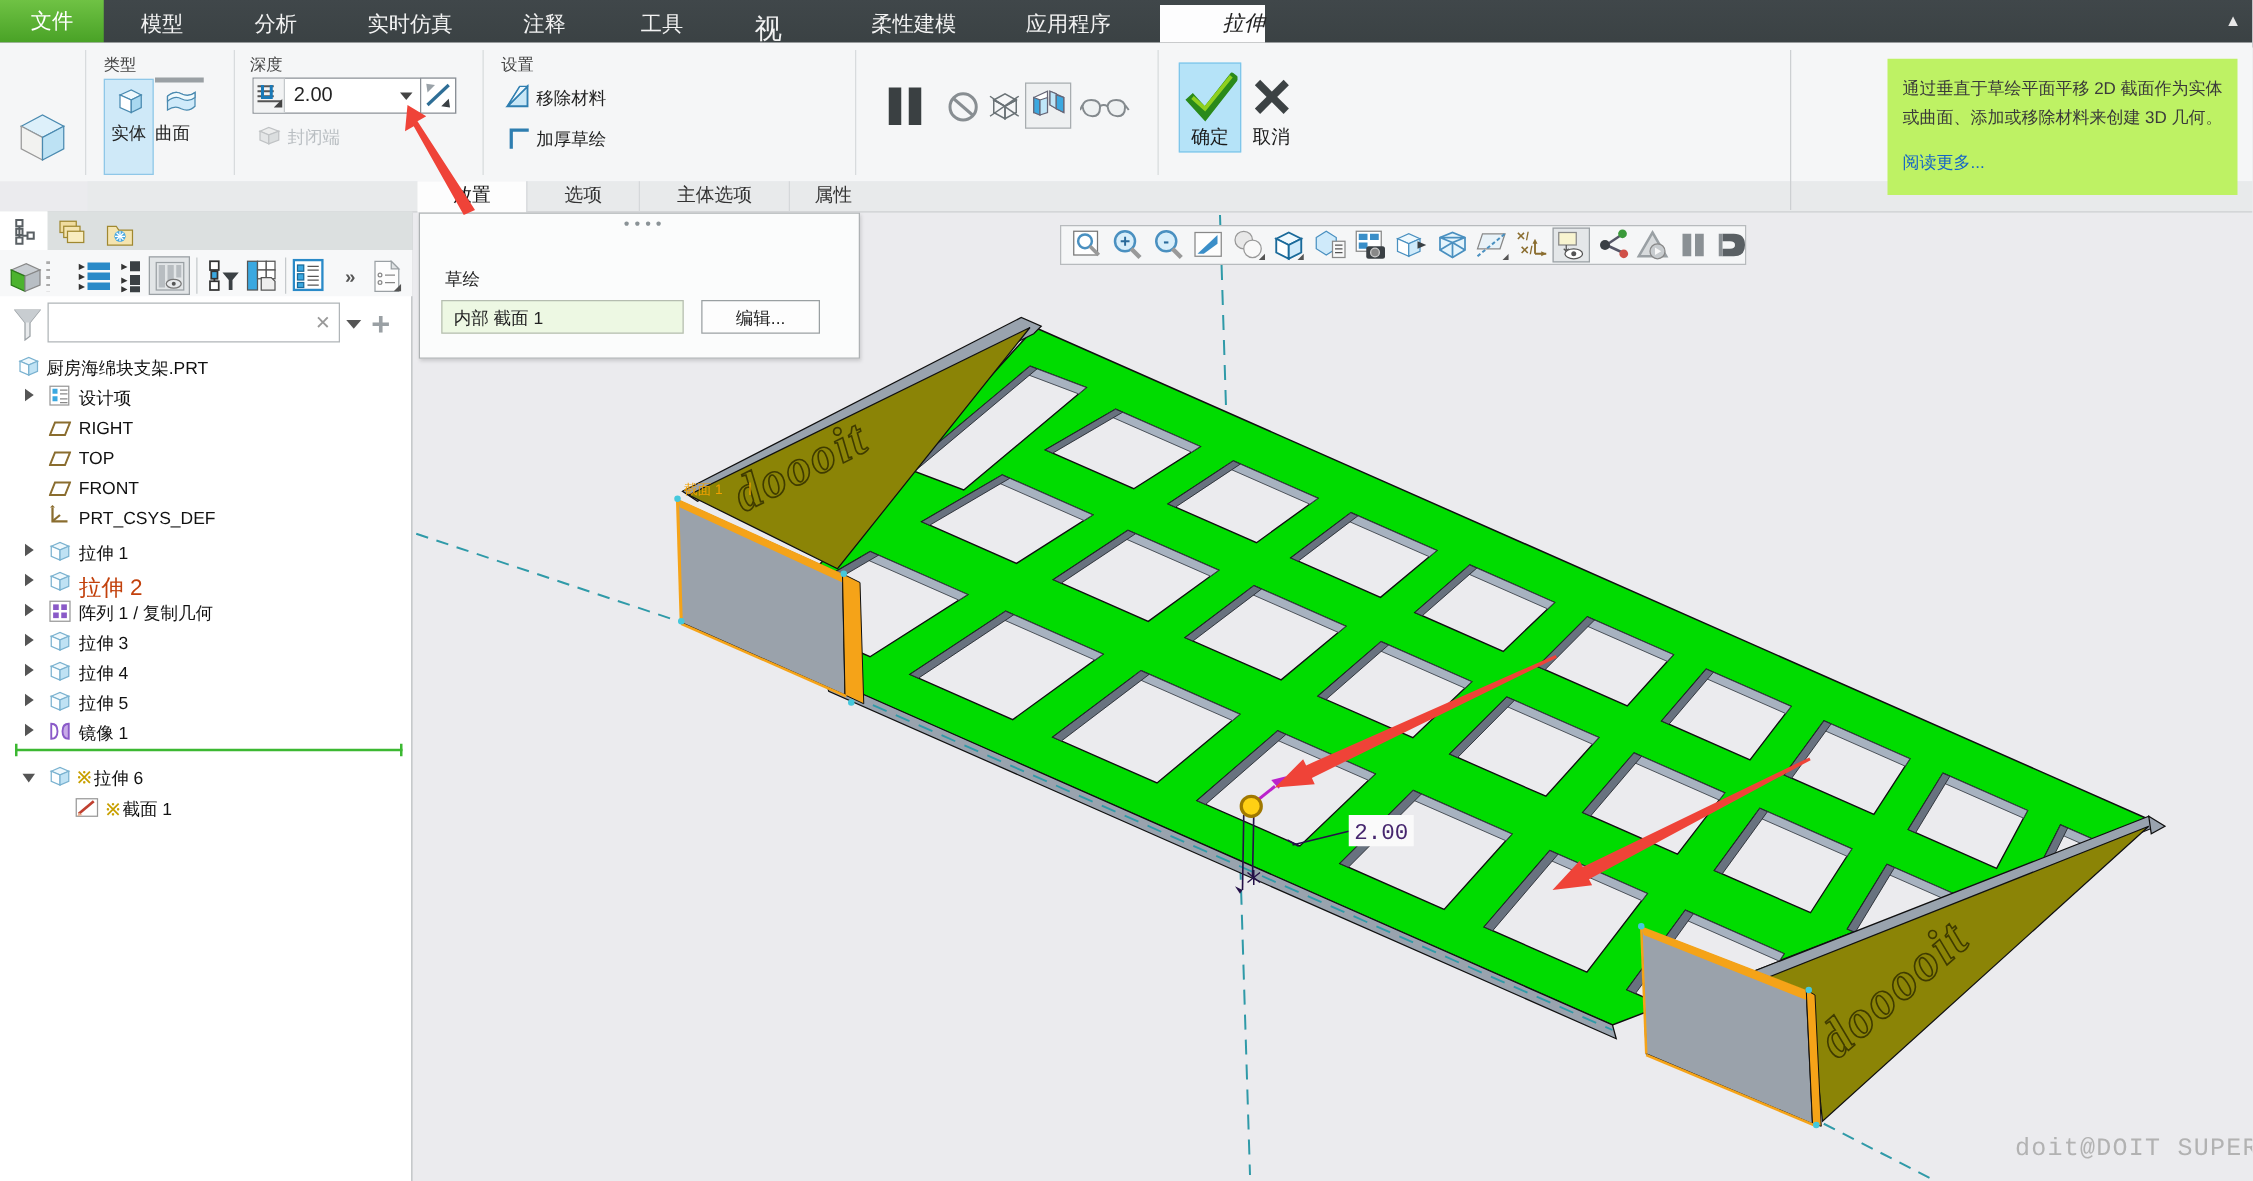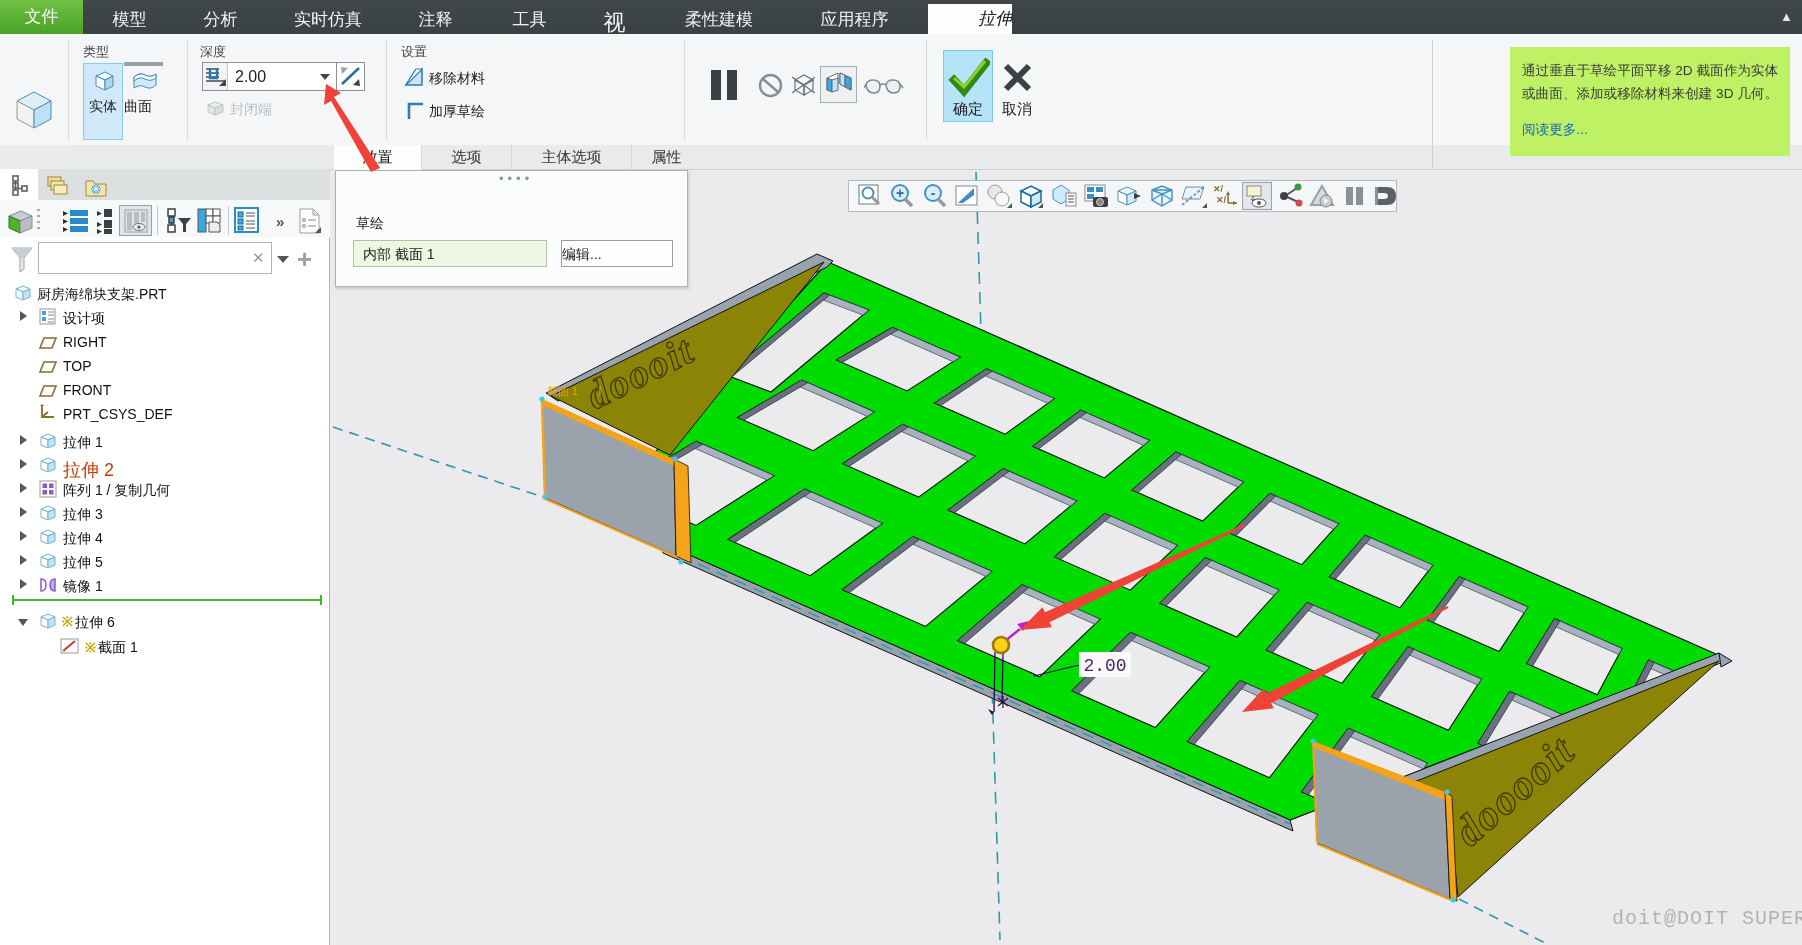--- a/index.html
+++ b/index.html
@@ -6,21 +6,21 @@
 </style></head><body>
 
 <div class="abs" style="left:0;top:0;width:1802px;height:38px;background:linear-gradient(#40474a,#3a4143)">
   <div class="abs" style="left:0;top:0;width:83px;height:34px;background:linear-gradient(#6fc244,#49a226);color:#fff;font-size:17px;text-align:center;line-height:33px">文件</div>
   <div style="position:absolute;left:109px;top:8px;width:41px;text-align:center;color:#f2f2f2;font-size:17px">模型</div>
     <div style="position:absolute;left:200px;top:8px;width:41px;text-align:center;color:#f2f2f2;font-size:17px">分析</div>
     <div style="position:absolute;left:291px;top:8px;width:71px;text-align:right;color:#f2f2f2;font-size:17px">实时仿真</div>
     <div style="position:absolute;left:415px;top:8px;width:41px;text-align:center;color:#f2f2f2;font-size:17px">注释</div>
     <div style="position:absolute;left:509px;top:8px;width:41px;text-align:center;color:#f2f2f2;font-size:17px">工具</div>
     <div style="position:absolute;left:594px;top:8px;width:41px;text-align:center;color:#f2f2f2;font-size:22px">视图</div>
-    <div style="position:absolute;left:685px;top:8px;width:80px;text-align:left;color:#f2f2f2;font-size:17px">柔性建模</div>
+    <div style="position:absolute;left:685px;top:8px;width:80px;text-align:right;color:#f2f2f2;font-size:17px">柔性建模</div>
     <div style="position:absolute;left:815px;top:8px;width:79px;text-align:center;color:#f2f2f2;font-size:17px">应用程序</div>
   <div class="abs" style="left:928px;top:4px;width:84px;height:30px;background:#fdfdfe;color:#222;font-size:17px;font-style:italic;text-align:right;line-height:29px">拉伸</div>
   <div class="abs" style="left:1780px;top:9px;color:#e8e8e8;font-size:13px">▲</div>
 </div>
 
 <div class="abs" style="left:0;top:34px;width:1802px;height:111px;background:#f5f6f7"></div>
 <div class="abs" style="left:70px;top:145px;width:1732px;height:25px;background:#e8eaeb"></div>
 <div class="abs" style="left:0;top:169px;width:1802px;height:1px;background:#cdd0d2"></div>
 
 <svg class="abs" style="left:14px;top:89px" width="40" height="40" viewBox="0 0 40 40">
@@ -650,18 +650,18 @@
 <div class="abs" style="left:1356px;top:187px;width:7px;height:18px;background:#8a9094"></div>
 <svg class="abs" style="left:1374px;top:185px" width="25" height="22" viewBox="0 0 25 22">
     <path d="M4 2 L13 2 Q22 2 22 11 Q22 20 13 20 L4 20 L4 14 L10 14 Q14 14 14 11 Q14 8 10 8 L4 8 Z" fill="#5a6064"></path>
     <path d="M4 2 L4 20 L1 20 L1 2Z" fill="#8a9094"></path>
   </svg>
 
 <div class="abs" style="left:335px;top:170px;width:353px;height:117px;background:#fbfcfc;border:1px solid #aeb2b4;box-shadow:1px 2px 3px rgba(0,0,0,0.15)">
  <div class="abs" style="left:163px;top:0px;color:#8a9296;font-size:13px;letter-spacing:4px">••••</div>
  <div class="abs" style="left:20px;top:44px;font-size:14px;color:#222">草绘</div>
  <div class="abs" style="left:17px;top:69px;width:194px;height:27px;background:#edf8e3;border:1px solid #b5bdb0;font-size:14px;color:#222;line-height:26px;padding-left:9px">内部 截面 1</div>
- <div class="abs" style="left:225px;top:69px;width:112px;height:27px;background:#fdfdfd;border:1px solid #9aa0a2;font-size:14px;color:#222;text-align:left;line-height:26px">编辑...</div>
+ <div class="abs" style="left:225px;top:69px;width:95px;height:27px;background:#fdfdfd;border:1px solid #9aa0a2;font-size:14px;color:#222;text-align:center;line-height:26px">编辑...</div>
 </div>
 
 <svg class="abs" style="left:300px;top:60px;pointer-events:none" width="120" height="120" viewBox="300 60 120 120">
 <polygon points="326,84 341,93 334,97 380,168 371,172 331,101 324,105" fill="#ef4338"></polygon>
 </svg>
 
 </body></html>

